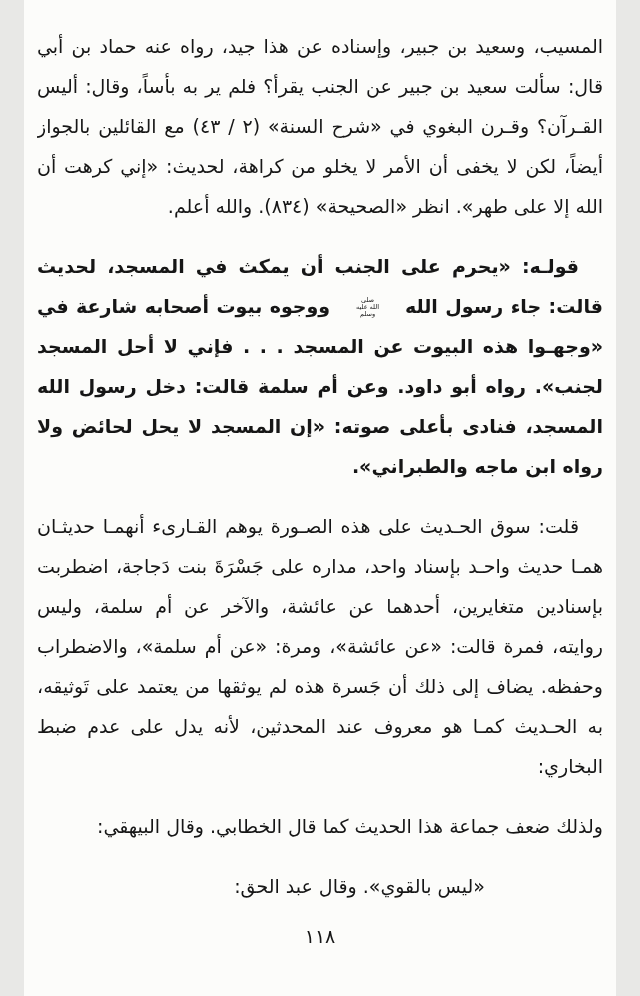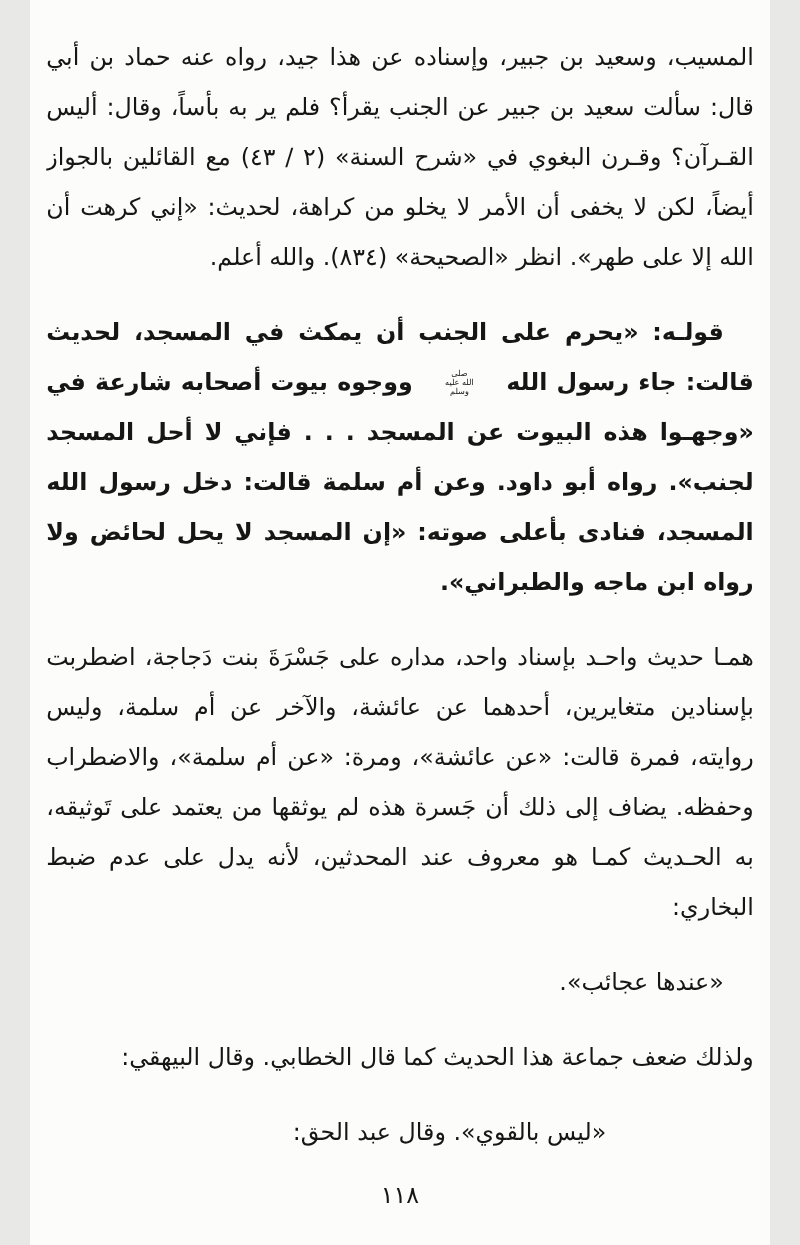--- a/index.html
+++ b/index.html
@@ -86,31 +86,29 @@
       <div class="line">
         <span>لجنب». رواه أبو داود. وعن أم سلمة قالت: دخل رسول الله</span>
         <span class="honorific">صلى الله عليه وسلم</span>
         
       </div>
       <div class="line">المسجد، فنادى بأعلى صوته: «إن المسجد لا يحل لحائض ولا لجنب».</div>
       <div class="line end">رواه ابن ماجه والطبراني».</div>
     </div>
 
     <div class="para">
+      <div class="line ind">قلت: سوق الحـديث على هذه الصـورة يوهم القـارىء أنهمـا حديثـان</div>
       <div class="line">همـا حديث واحـد بإسناد واحد، مداره على جَسْرَةَ بنت دَجاجة، اضطربت في</div>
       <div class="line">بإسنادين متغايرين، أحدهما عن عائشة، والآخر عن أم سلمة، وليس كذلك، بل</div>
       <div class="line">روايته، فمرة قالت: «عن عائشة»، ومرة: «عن أم سلمة»، والاضطراب مما يوهن</div>
       <div class="line">وحفظه. يضاف إلى ذلك أن جَسرة هذه لم يوثقها من يعتمد على تَوثيقه، بل قال</div>
       <div class="line">به الحـديث كمـا هو معروف عند المحدثين، لأنه يدل على عدم ضبط الراوي</div>
       <div class="line end">البخاري:</div>
     </div>
 
-    <div class="para quote-standalone">
-      <div class="line end ind">«عندها عجائب».</div>
-    </div>
 
     <div class="para quote-follow">
       <div class="line end">ولذلك ضعف جماعة هذا الحديث كما قال الخطابي. وقال البيهقي:</div>
     </div>
 
     <div class="para quote-follow">
       <div class="line end indq">«ليس بالقوي». وقال عبد الحق:</div>
     </div>
 
     <div class="page-number">١١٨</div>

